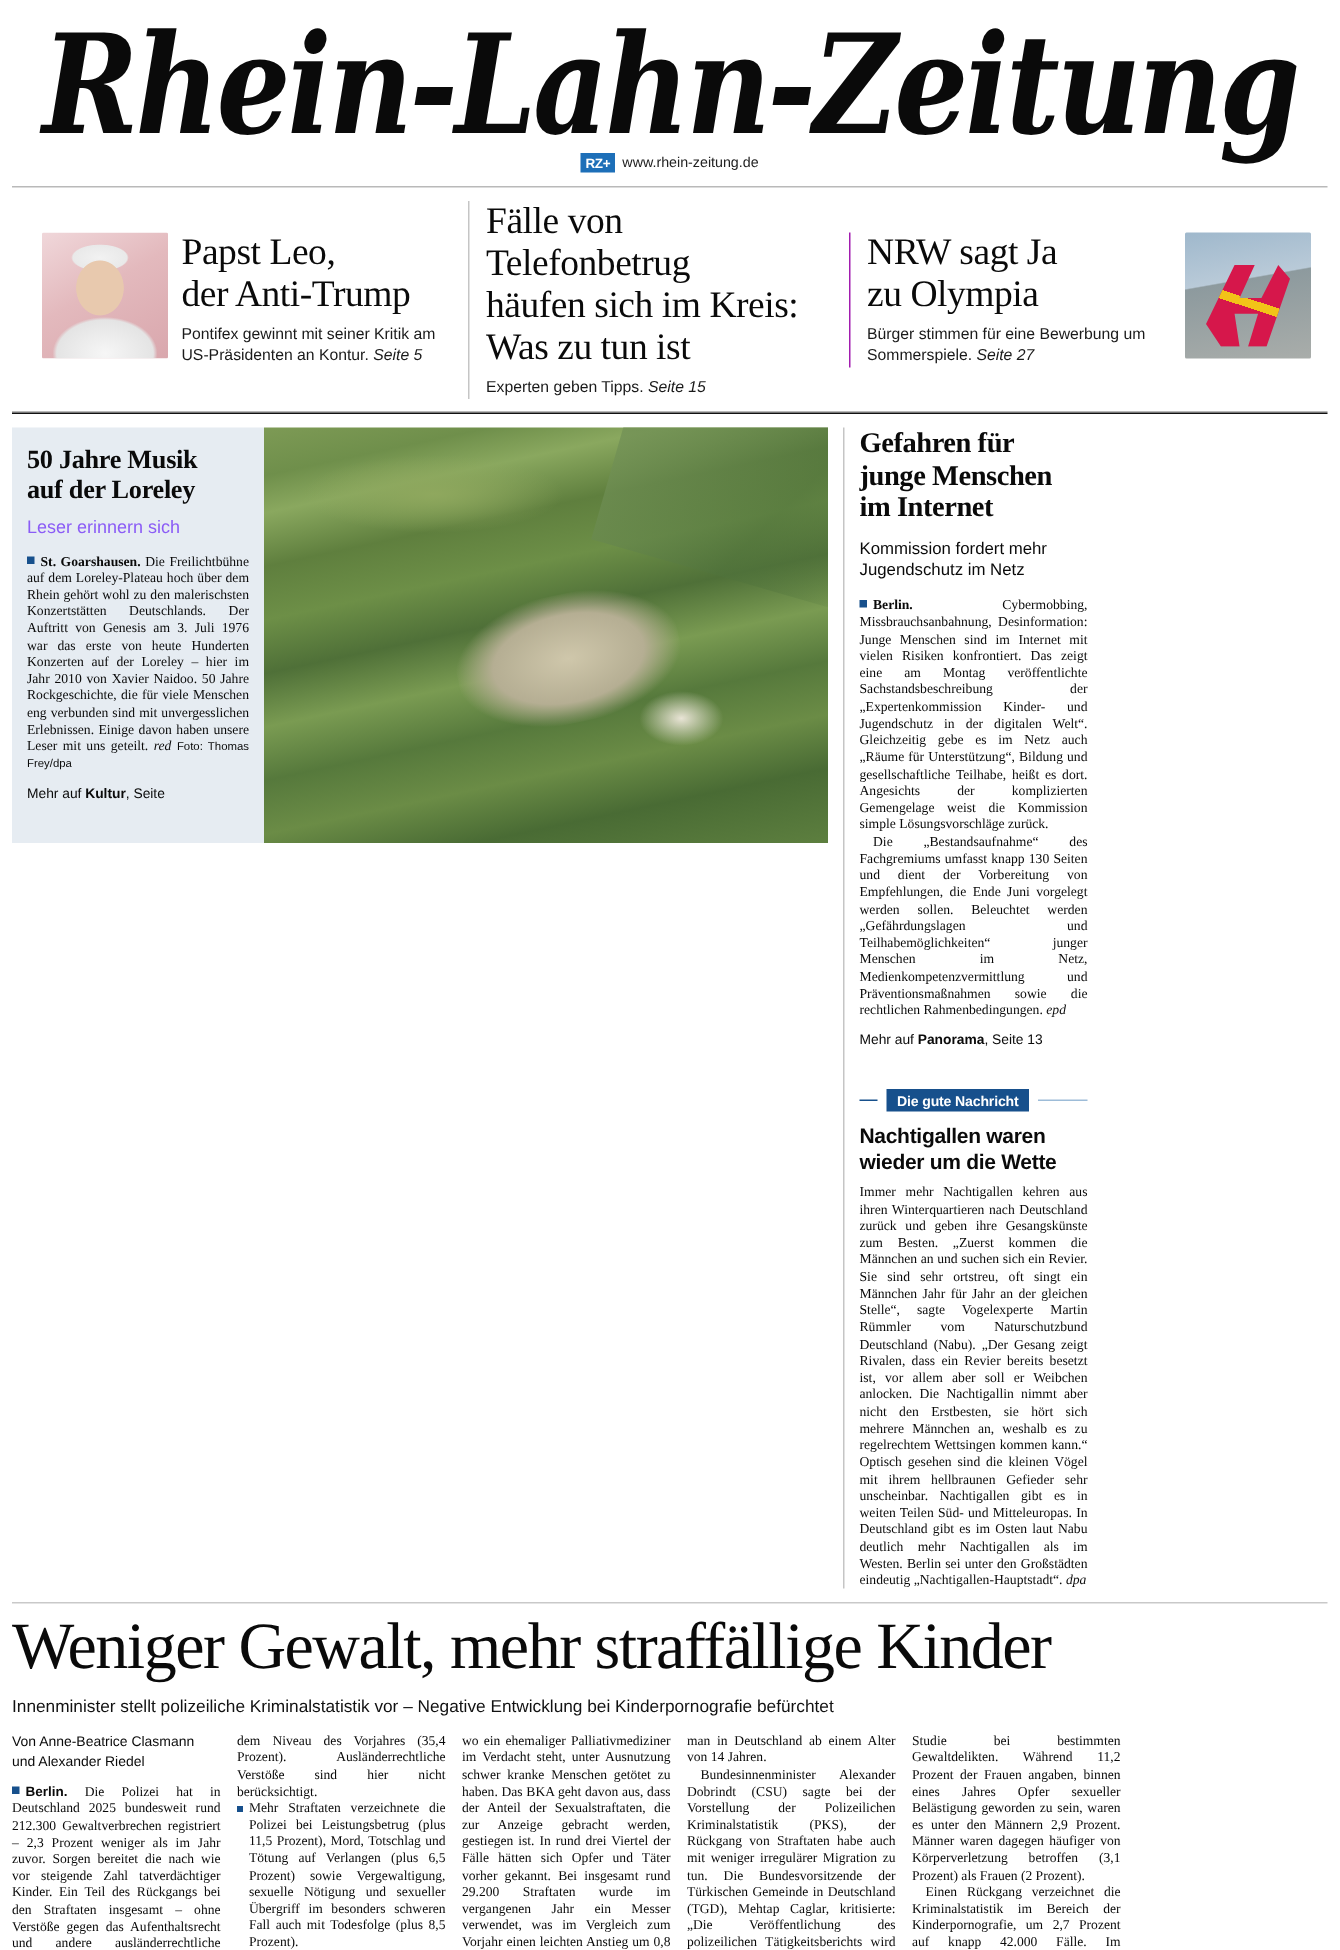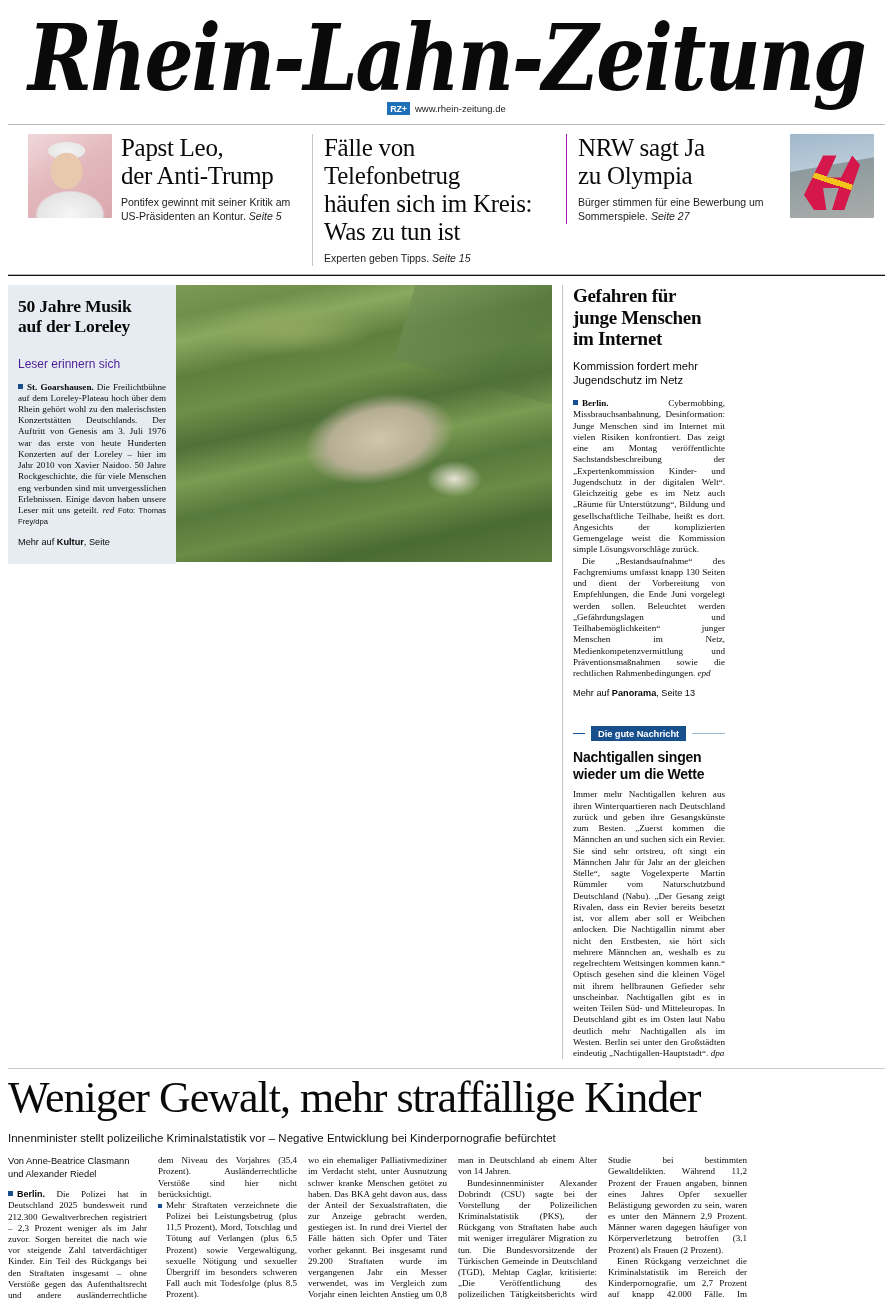--- a/index.html
+++ b/index.html
@@ -35,21 +35,21 @@
     background: #1d6fb8; color: #fff; font-weight: 700;
     font-size: 9px; padding: 1.5px 3px; letter-spacing: -0.2px;
   }
 
   .rule { border-top: 1px solid #b9b9b9; }
   .rule-thin { border-top: 1px solid #c9c9c9; }
   .rule-black { border-top: 1.6px solid #111; }
 
   
   .teasers {
-    display: flex; align-items: flex-start;
+    display: flex; align-items: center;
     padding: 9px 0 8px 0;
   }
   .teaser { display: flex; gap: 9px; padding: 0 11px; }
   .teaser.t1 { width: 304px; padding-left: 20px; }
   .teaser.t2 { width: 254px; border-left: 1px solid #c5c5c5; }
   .teaser.t3 { flex: 1; border-left: 1px solid #a21caf; }
   .teaser-photo { width: 84px; height: 84px; flex: none; border-radius: 1px; overflow: hidden; }
   .teaser-photo.pope {
     background:
       radial-gradient(ellipse 26px 30px at 46% 44%, #e8c9ae 0%, #e8c9ae 60%, rgba(232,201,174,0) 62%),
@@ -97,21 +97,21 @@
   .loreley-inner { display: flex; }
   .loreley-text {
     width: 168px; background: #e6ecf2; padding: 11px 10px 17px 10px;
   }
   .lorely-h {
     font-family: "Liberation Serif", serif;
     font-size: 17.5px; line-height: 1.16; font-weight: 700; letter-spacing: -0.2px;
   }
   .lorely-sub {
     font-family: "Liberation Sans", sans-serif;
-    font-size: 12px; margin-top: 20px; color: #4c1d95;
+    font-size: 12px; margin-top: 7px; color: #8b5cf6;
   }
   .lorely-body {
     font-family: "Liberation Serif", serif;
     font-size: 9.1px; line-height: 1.235; text-align: justify; margin-top: 11px;
     hyphens: auto;
   }
   .lorely-more {
     font-family: "Liberation Sans", sans-serif;
     font-size: 9.2px; margin-top: 10px;
   }
@@ -317,21 +317,21 @@
         <p><span>Die „Bestandsaufnahme“ des Fachgremiums umfasst knapp 130 Seiten und dient der Vorbereitung von Empfehlungen, die Ende Juni vorgelegt werden sollen. Beleuchtet werden „Gefährdungslagen und Teilhabemöglichkeiten“ junger Menschen im Netz, Medienkompetenzvermittlung und Präventionsmaßnahmen sowie die rechtlichen Rahmenbedingungen.</span> <i class="sig">epd</i></p>
       </div>
       <div class="rc-more">
         <span>Mehr auf </span><b>Panorama</b><span>, Seite 13</span>
       </div>
 
       <div class="gn-wrap">
         <span class="gn-tag">Die gute Nachricht</span>
       </div>
       <div class="gn-head">
-        <span>Nachtigallen singen</span><br>
+        <span>Nachtigallen waren</span><br>
         <span>wieder um die Wette</span>
       </div>
       <div class="gn-body">
         <span>Immer mehr Nachtigallen kehren aus ihren Winterquartieren nach Deutschland zurück und geben ihre Gesangskünste zum Besten. „Zuerst kommen die Männchen an und suchen sich ein Revier. Sie sind sehr ortstreu, oft singt ein Männchen Jahr für Jahr an der gleichen Stelle“, sagte Vogelexperte Martin Rümmler vom Naturschutzbund Deutschland (Nabu). „Der Gesang zeigt Rivalen, dass ein Revier bereits besetzt ist, vor allem aber soll er Weibchen anlocken. Die Nachtigallin nimmt aber nicht den Erstbesten, sie hört sich mehrere Männchen an, weshalb es zu regelrechtem Wettsingen kommen kann.“ Optisch gesehen sind die kleinen Vögel mit ihrem hellbraunen Gefieder sehr unscheinbar. Nachtigallen gibt es in weiten Teilen Süd- und Mitteleuropas. In Deutschland gibt es im Osten laut Nabu deutlich mehr Nachtigallen als im Westen. Berlin sei unter den Großstädten eindeutig „Nachtigallen-Hauptstadt“.</span>
         <i class="sig">dpa</i>
       </div>
     </div>
 
   </div>
 

